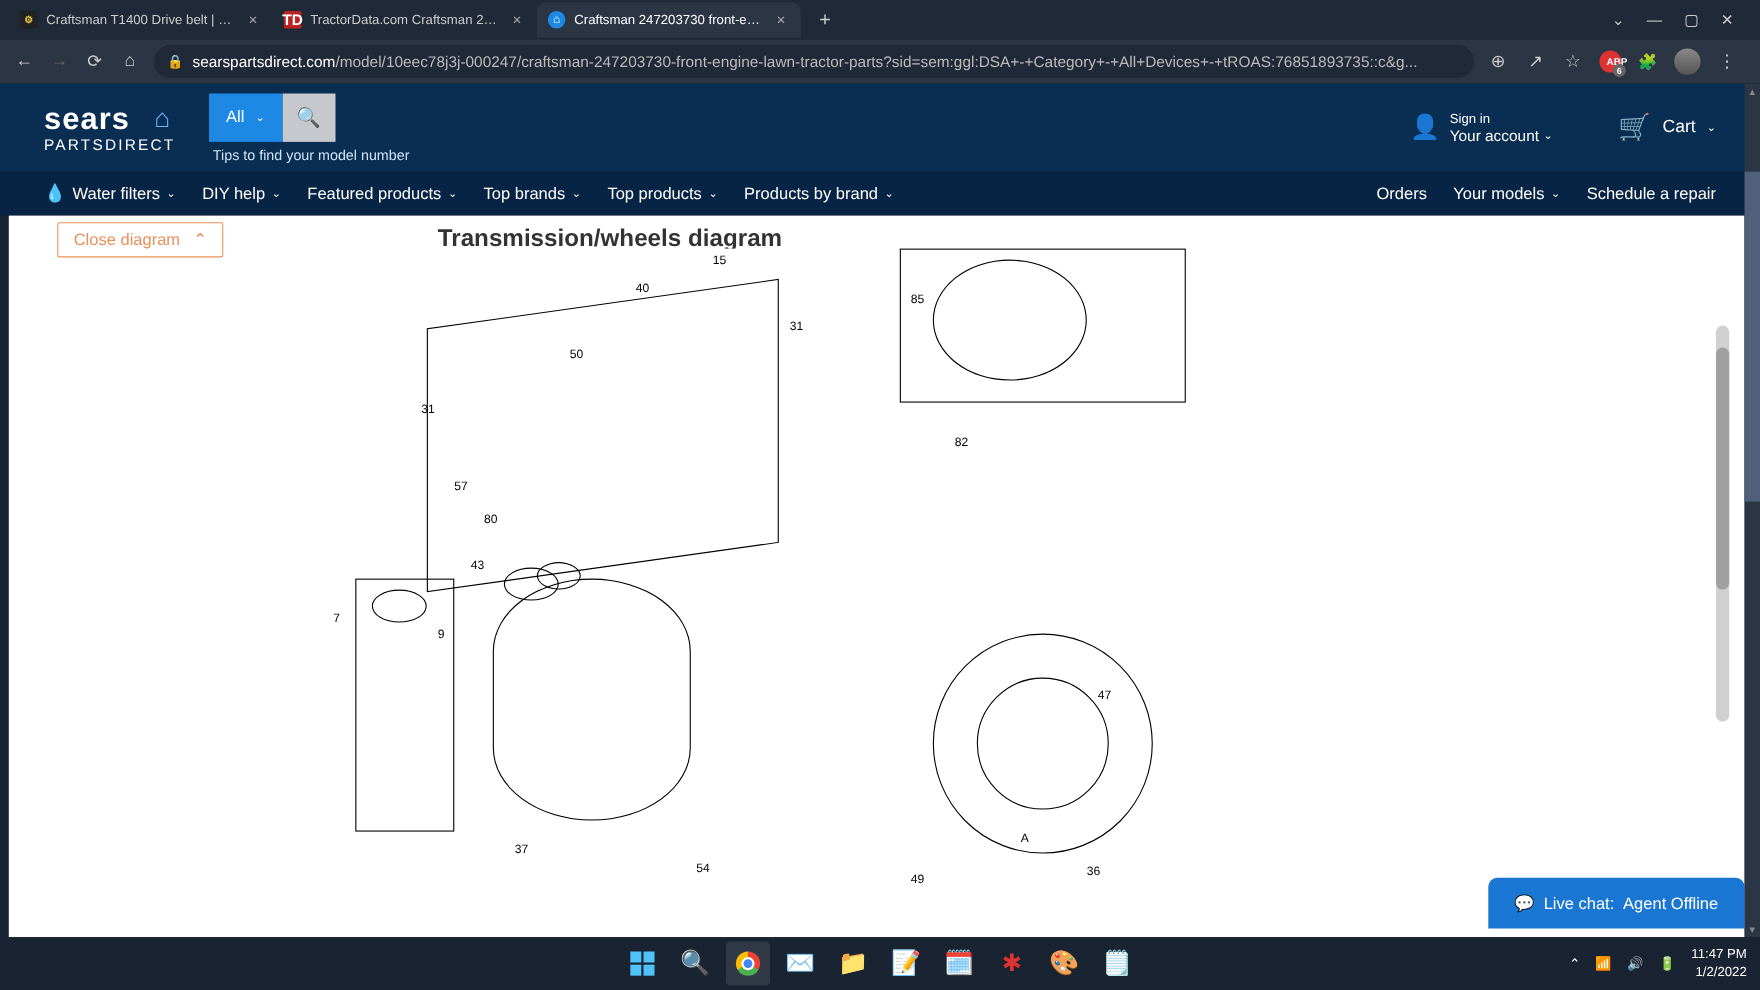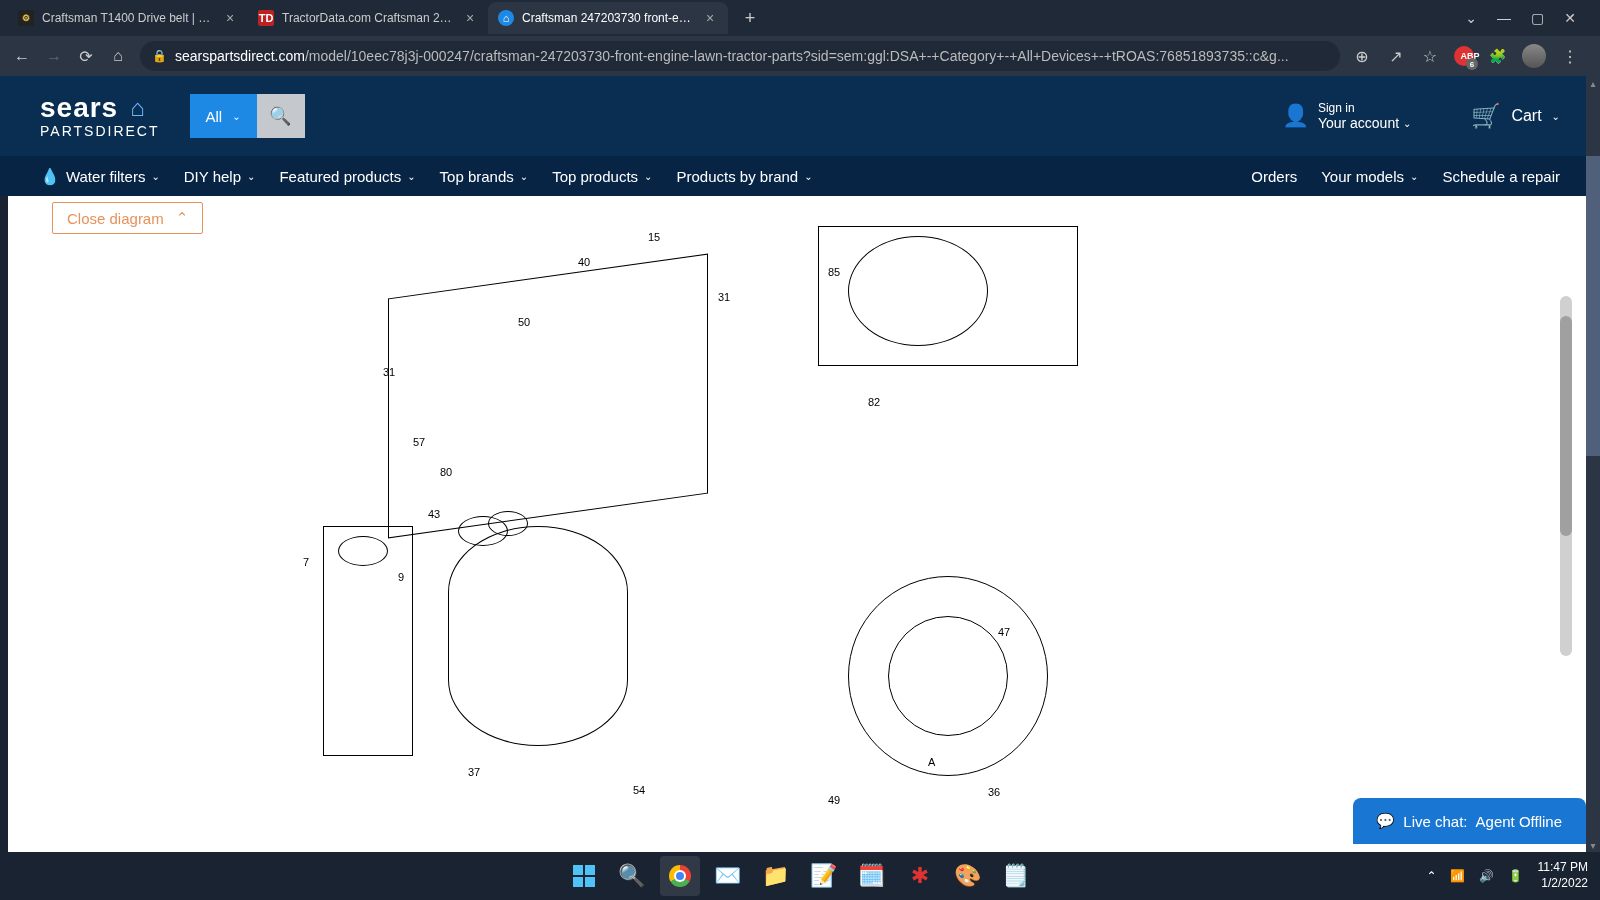--- a/index.html
+++ b/index.html
@@ -27,21 +27,21 @@
     .url-text .domain { color: #fff; }
     .address-icons { display: flex; align-items: center; gap: 14px; color: #ccc; }
     .addr-icon { width: 20px; height: 20px; display: flex; align-items: center; justify-content: center; cursor: pointer; }
     .ext-badge { position: relative; width: 20px; height: 20px; background: #d33; border-radius: 50%; display: flex; align-items: center; justify-content: center; color: #fff; font-size: 9px; font-weight: bold; padding-left: 12px; }
     .ext-puzzle { font-size: 14px; }
     .profile-pic { width: 24px; height: 24px; border-radius: 50%; background: linear-gradient(#888,#555); }
 
     
     .page-header { background: #0a2d52; height: 80px; display: flex; align-items: center; padding: 0 40px; gap: 30px; }
     .logo { color: #fff; font-size: 28px; font-weight: bold; letter-spacing: 1px; display: flex; flex-direction: column; align-items: flex-start; line-height: 1; }
-    .logo-top { display: flex; align-items: center; gap: 12px; }
+    .logo-top { display: flex; align-items: center; gap: 22px; }
     .logo-icon { font-size: 24px; color: #6ab7ff; }
     .logo-sub { font-size: 14px; letter-spacing: 2px; font-weight: normal; margin-top: 2px; }
     .search-group { display: flex; flex-direction: column; gap: 4px; }
     .search-row { display: flex; height: 44px; }
     .search-cat { background: #1e88e5; color: #fff; display: flex; align-items: center; padding: 0 16px; font-size: 15px; gap: 10px; cursor: pointer; }
     .search-input { background: #fff; border: none; padding: 0 16px; font-size: 15px; width: 420px; outline: none; }
     .search-btn { background: #c5c8cc; width: 48px; display: flex; align-items: center; justify-content: center; cursor: pointer; color: #444; font-size: 18px; }
     .tips-link { color: #cfe4f7; font-size: 13px; padding-left: 4px; }
     .header-spacer { flex: 1; }
     .account-group { display: flex; align-items: center; gap: 8px; color: #fff; cursor: pointer; }
@@ -82,21 +82,21 @@
     .taskbar-icon { width: 40px; height: 40px; display: flex; align-items: center; justify-content: center; cursor: pointer; border-radius: 4px; font-size: 22px; }
     .taskbar-icon.active { background: rgba(255,255,255,0.1); position: relative; }
     .win-logo { display: grid; grid-template-columns: 1fr 1fr; grid-template-rows: 1fr 1fr; gap: 2px; width: 22px; height: 22px; }
     .win-logo div { background: #4fc3f7; }
     .taskbar-right { position: absolute; right: 12px; display: flex; align-items: center; gap: 14px; color: #fff; font-size: 12px; }
     .tray-icon { cursor: pointer; }
     .clock { text-align: right; line-height: 1.3; }
 
     .chevron { font-size: 10px; }
     .favicon-craftsman { background: #222; display:flex; align-items:center; justify-content:center; color:#e8c547; font-size:9px; font-weight:bold; }
-    .favicon-td { background: #b22; display:flex; align-items:center; justify-content:center; color:#fff; font-size:11px; font-weight:bold; }
+    .favicon-td { background: #b22; display:flex; align-items:center; justify-content:center; color:#fff; font-size:14px; font-weight:bold; }
     .favicon-sears { background: #1e88e5; border-radius: 50%; display:flex; align-items:center; justify-content:center; color:#fff; font-size:11px; }
     
     .part-label { position: absolute; font-size: 11px; color: #000; font-weight: 500; }
   </style>
 </head>
 <body>
 
 <div class="tab-bar">
   <div class="tab">
     <div class="tab-favicon favicon-craftsman">⚙</div>
@@ -154,20 +154,21 @@
   <div class="search-group">
     <div class="search-row">
       <div class="search-cat">
         <span>All</span>
         <span class="chevron">⌄</span>
       </div>
       <div class="search-btn">
         <span>🔍</span>
       </div>
     </div>
+    <span class="tips-link">Tips to find your model number</span>
   </div>
   <div class="header-spacer"></div>
   <div class="account-group">
     <span class="account-icon">👤</span>
     <div class="account-text">
       <span>Sign in</span>
       <span class="account-sub">
           <span>Your account</span> 
           <span class="chevron">⌄</span>
         </span>
@@ -218,20 +219,21 @@
       <span>Schedule a repair</span>
     </div>
 </div>
 
 <div class="content-area">
   <div class="content-inner">
     <button class="close-diagram-btn">
       <span>Close diagram</span>
       <span>⌃</span>
     </button>
+    <h2 class="diagram-title">Transmission/wheels diagram</h2>
 
     <div class="diagram-image">
       <div class="schematic-placeholder">
 
         <div class="schematic-shape" style="left:180px;top:50px;width:320px;height:240px;transform:skewY(-8deg);"></div>
         <div class="schematic-shape" style="left:640px;top:350px;width:200px;height:200px;border-radius:50%;"></div>
         <div class="schematic-shape" style="left:680px;top:390px;width:120px;height:120px;border-radius:50%;"></div>
         <div class="schematic-shape" style="left:610px;top:0px;width:260px;height:140px;"></div>
         <div class="schematic-shape" style="left:640px;top:10px;width:140px;height:110px;border-radius:50%;"></div>
         <div class="schematic-shape" style="left:115px;top:300px;width:90px;height:230px;"></div>

